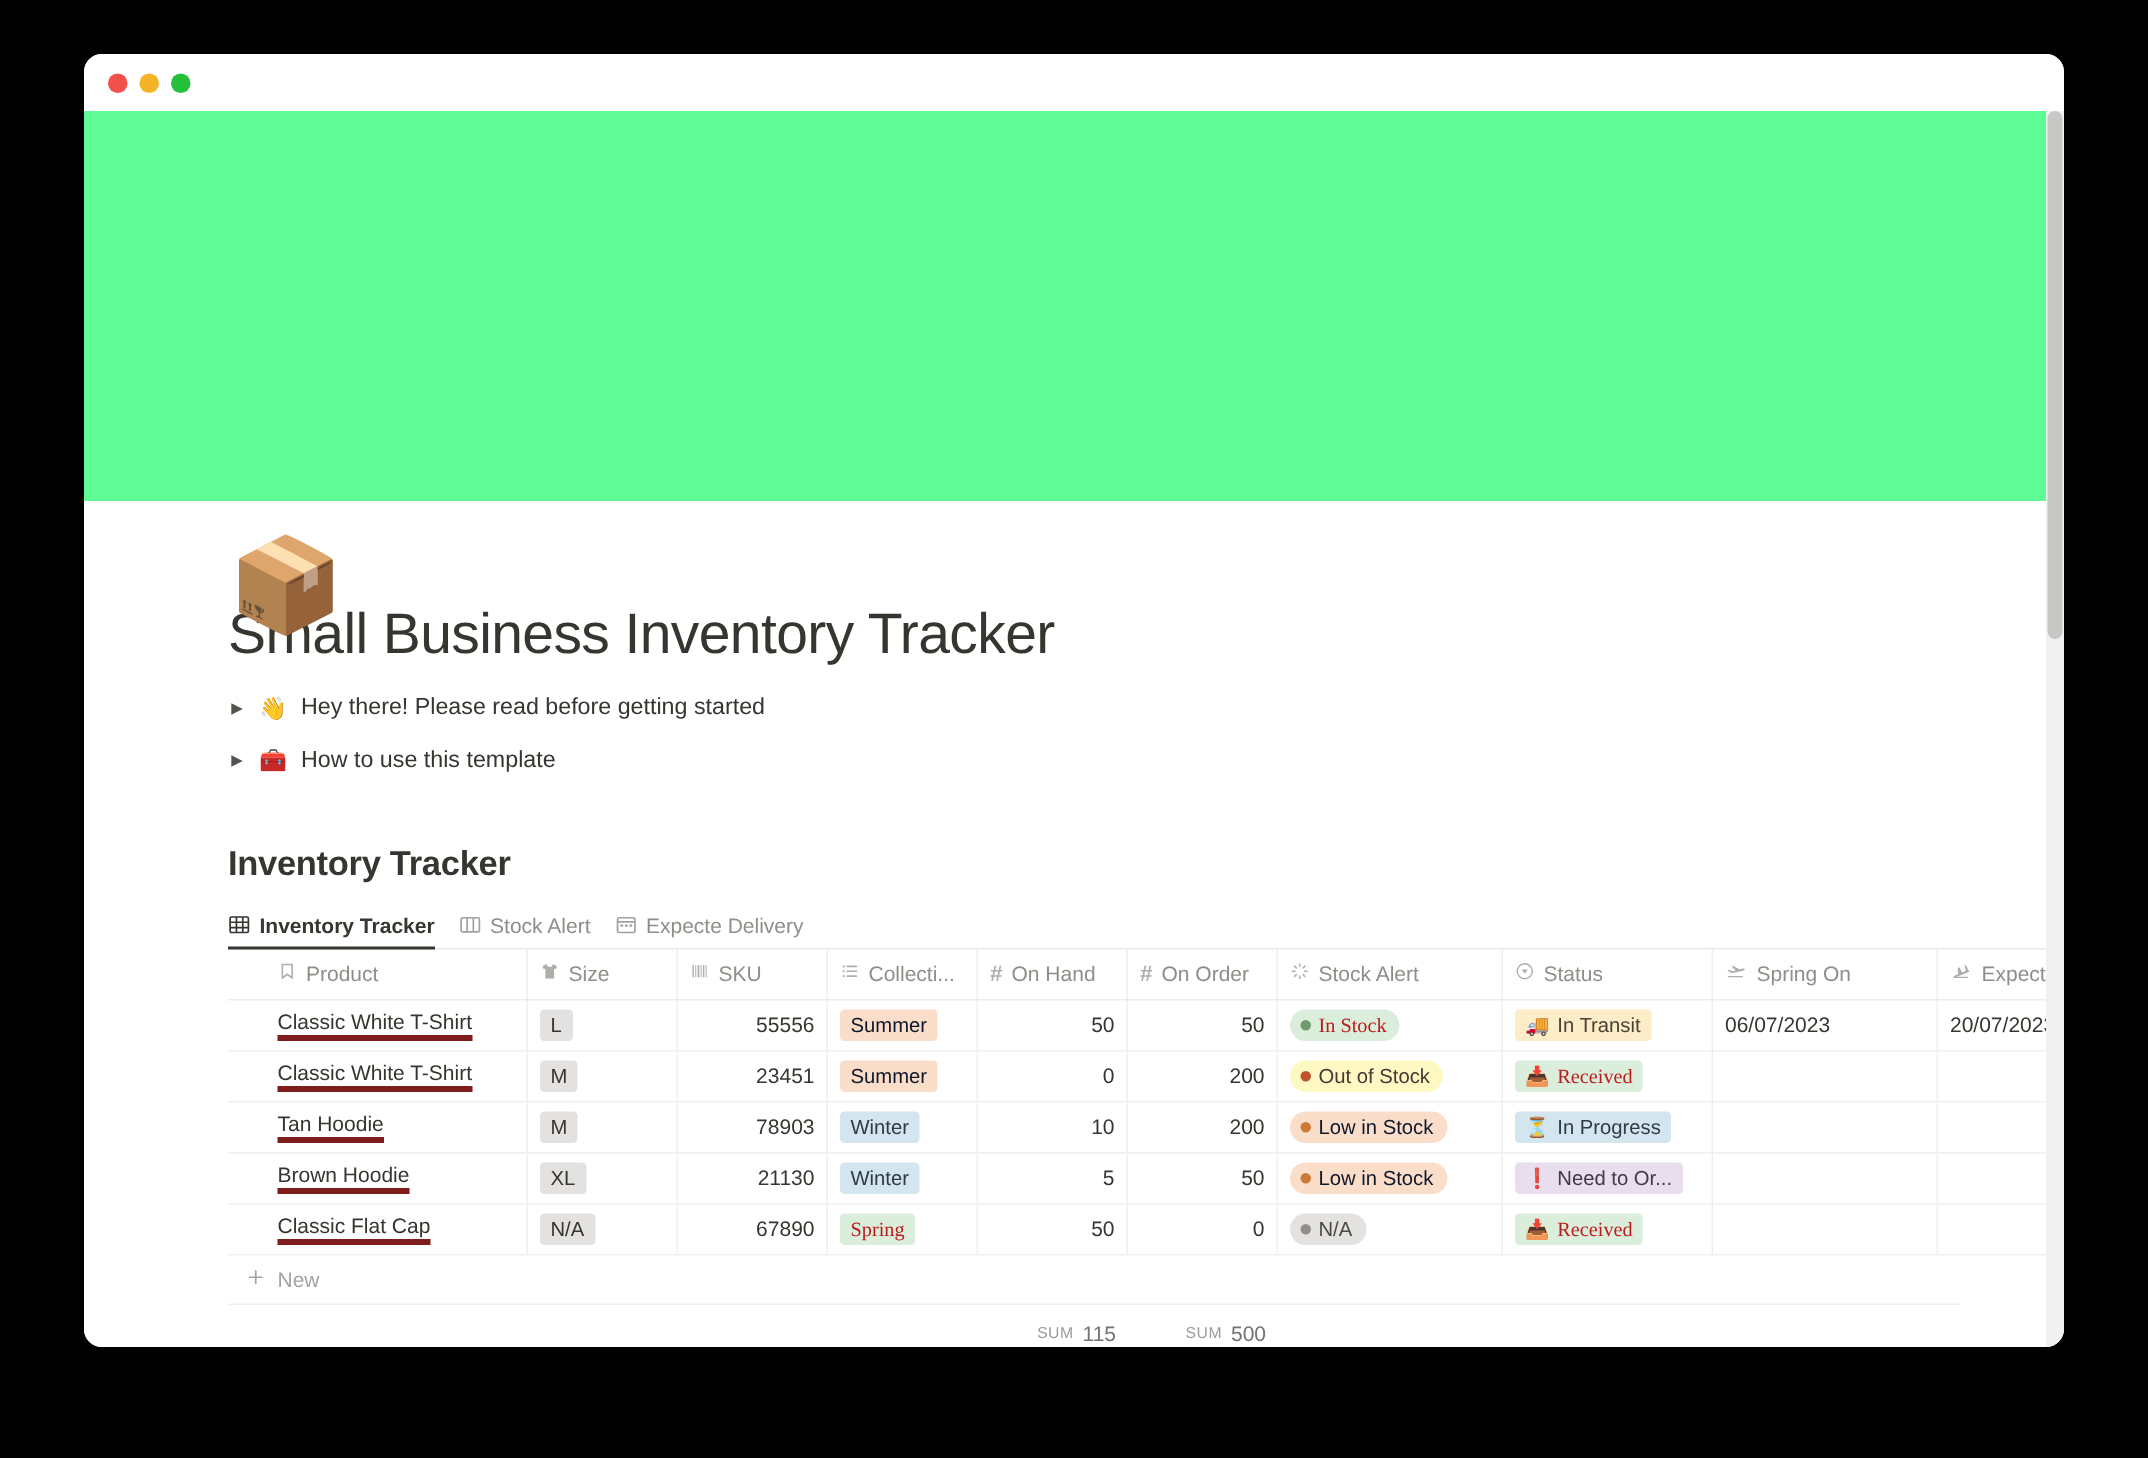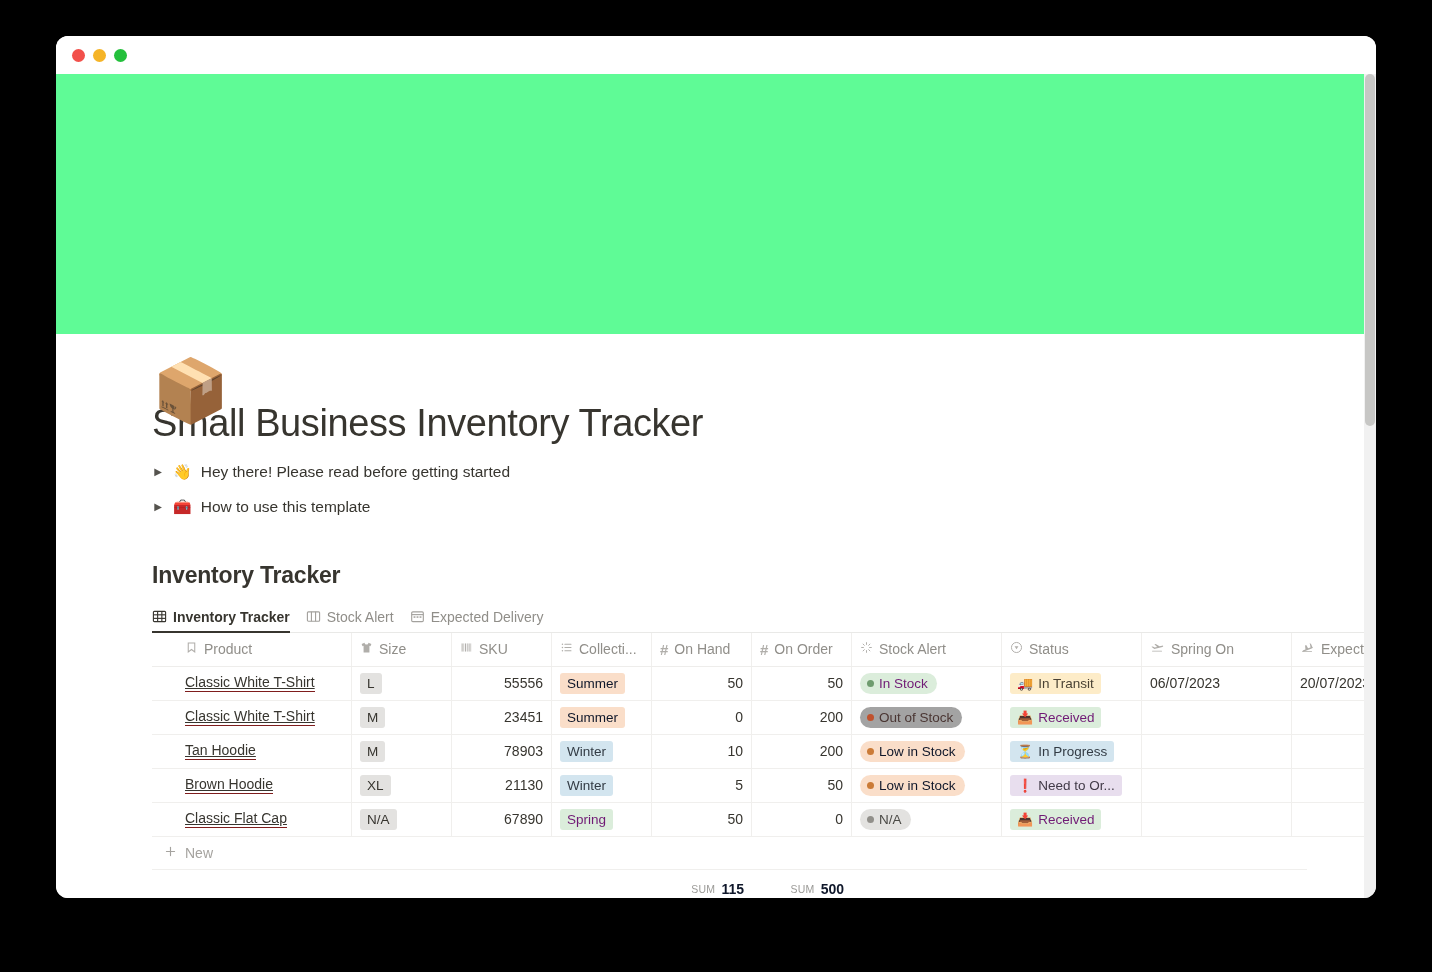--- a/index.html
+++ b/index.html
@@ -200,24 +200,23 @@
   .c-sku      { width: 100px; }
   .c-coll     { width: 100px; }
   .c-onhand   { width: 100px; }
   .c-onorder  { width: 100px; }
   .c-alert    { width: 150px; }
   .c-status   { width: 140px; }
   .c-shipped  { width: 150px; }
   .c-expected { width: 130px; border-right: none; }
 
   .prod-name {
-    border-bottom: 1px solid #7f1d1d;
+    border-bottom: 4px solid #7f1d1d;
     font-weight: 500;
     padding-bottom: 1px;
-    text-decoration: underline;
   }
 
   .pill {
     display: inline-flex;
     align-items: center;
     gap: 5px;
     border-radius: 3px;
     padding: 1px 7px;
     font-size: 13.5px;
     line-height: 19px;
@@ -228,22 +227,22 @@
   .pill.round { border-radius: 11px; padding: 1px 9px 1px 7px; }
   .pill .bullet {
     width: 7px; height: 7px; border-radius: 50%;
     flex-shrink: 0;
   }
   .pill .pemoji { font-size: 13px; flex-shrink: 0; }
 
   .bg-grey   { background: #e3e2e0; color: #37352f; }
   .bg-orange { background: #fadec9; color: #0f172a; }
   .bg-blue   { background: #d3e5ef; color: #323b44; }
-  .bg-green  { background: #dbeddb; color: #701a75; }
-  .bg-red    { background: #a3a3a3; color: #4a3633; }
+  .bg-green  { background: #dbeddb; color: #b91c1c; font-family: Liberation Serif, serif; }
+  .bg-red    { background: #fef9c3; color: #4a3633; }
   .bg-yellow { background: #fdecc8; color: #4a4234; }
   .bg-purple { background: #e8deee; color: #413a47; }
   .bg-gray2  { background: #e3e2e0; color: #4b4a46; }
 
   .dot-green  { background: #6f9c6f; }
   .dot-red    { background: #c0522e; }
   .dot-orange { background: #cb7b37; }
   .dot-gray   { background: #918f8a; }
 
   #newrow {
@@ -269,21 +268,21 @@
   .sumcell {
     height: 38px;
     display: flex;
     align-items: center;
     justify-content: flex-end;
     gap: 6px;
     padding: 0 8px;
     flex-shrink: 0;
   }
   .sum-label { color: #9b9a97; font-size: 10.5px; letter-spacing: 0.3px; }
-  .sum-value { color: #0f172a; font-size: 14px; font-weight: 700; }
+  .sum-value { color: #737373; font-size: 14px; font-weight: 400; }
 </style>
 </head>
 <body>
 
 <div id="screen">
 
   <div id="window">
 
     <div id="titlebar">
       <div class="traffic">
@@ -349,21 +348,21 @@
           <div class="view-tab">
             <span>
               <svg width="15" height="15" viewBox="0 0 16 16" fill="none" stroke="#a3a19d" stroke-width="1.2">
                 <rect x="1.8" y="3" width="12.4" height="10.5" rx="1.2"></rect>
                 <line x1="1.8" y1="6" x2="14.2" y2="6"></line>
                 <rect x="3.8" y="7.8" width="2" height="1.6" fill="#a3a19d" stroke="none"></rect>
                 <rect x="7" y="7.8" width="2" height="1.6" fill="#a3a19d" stroke="none"></rect>
                 <rect x="10.2" y="7.8" width="2" height="1.6" fill="#a3a19d" stroke="none"></rect>
               </svg>
             </span>
-            <span>Expected Delivery</span>
+            <span>Expecte Delivery</span>
           </div>
 
         </div>
 
         <div id="table">
 
           <div id="thead">
             <div class="trow">
 
               <div class="cell c-product">

